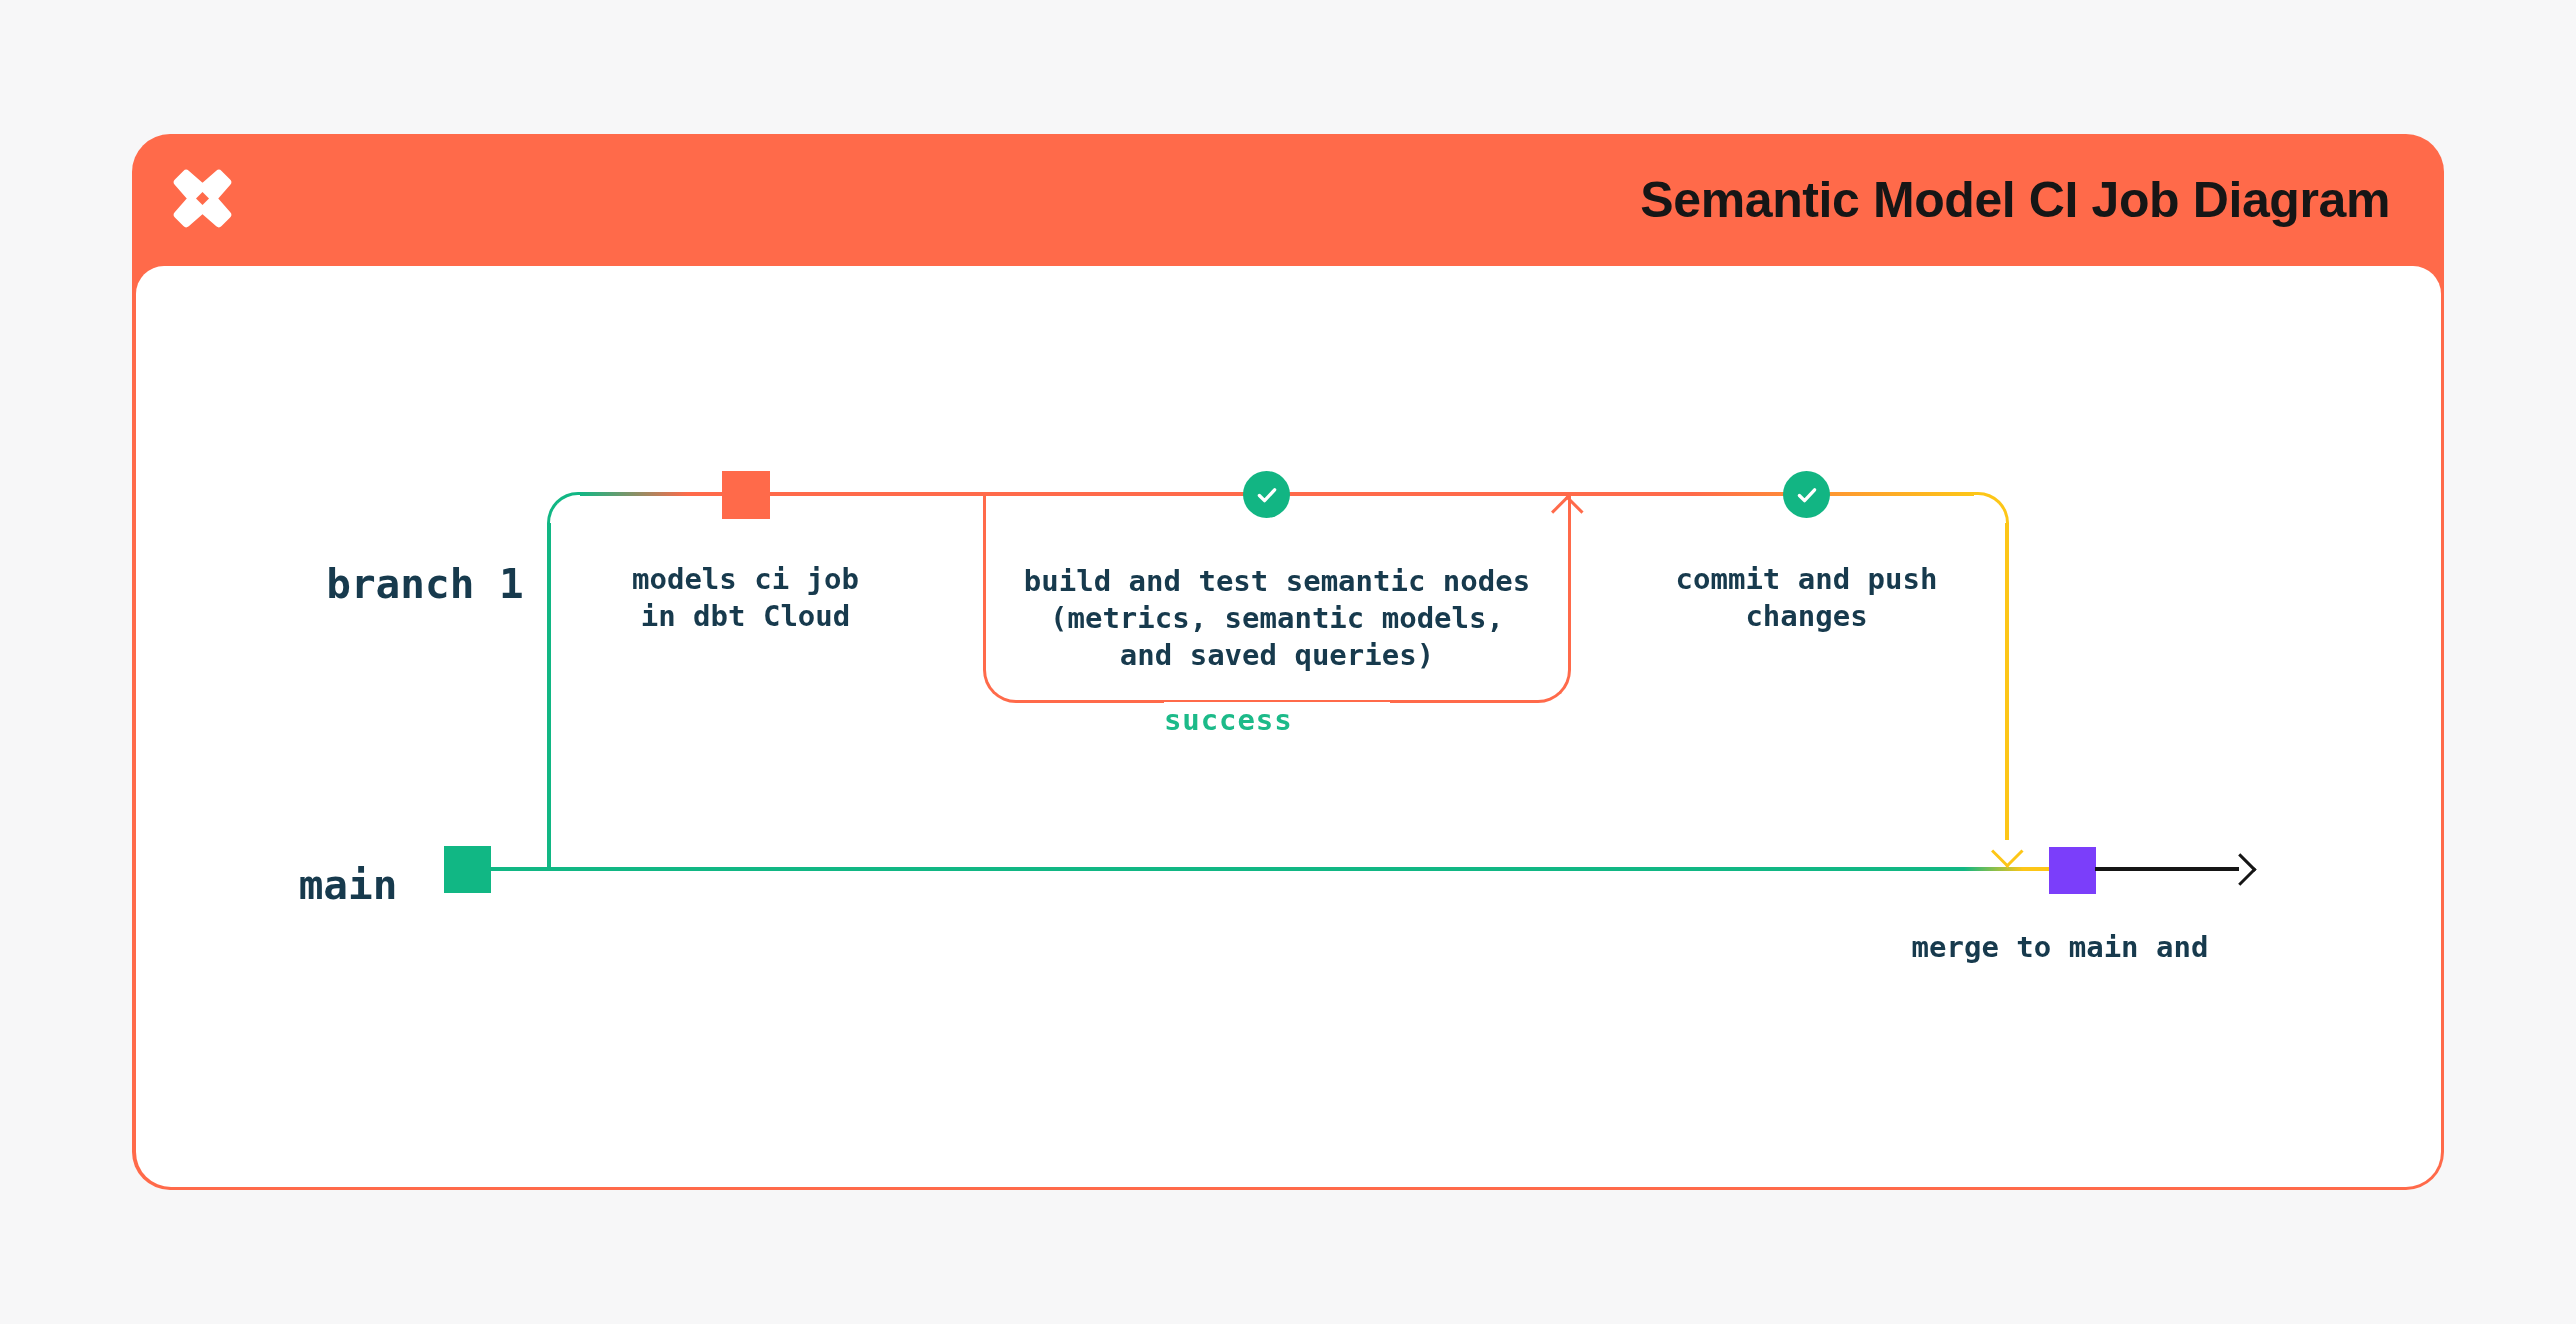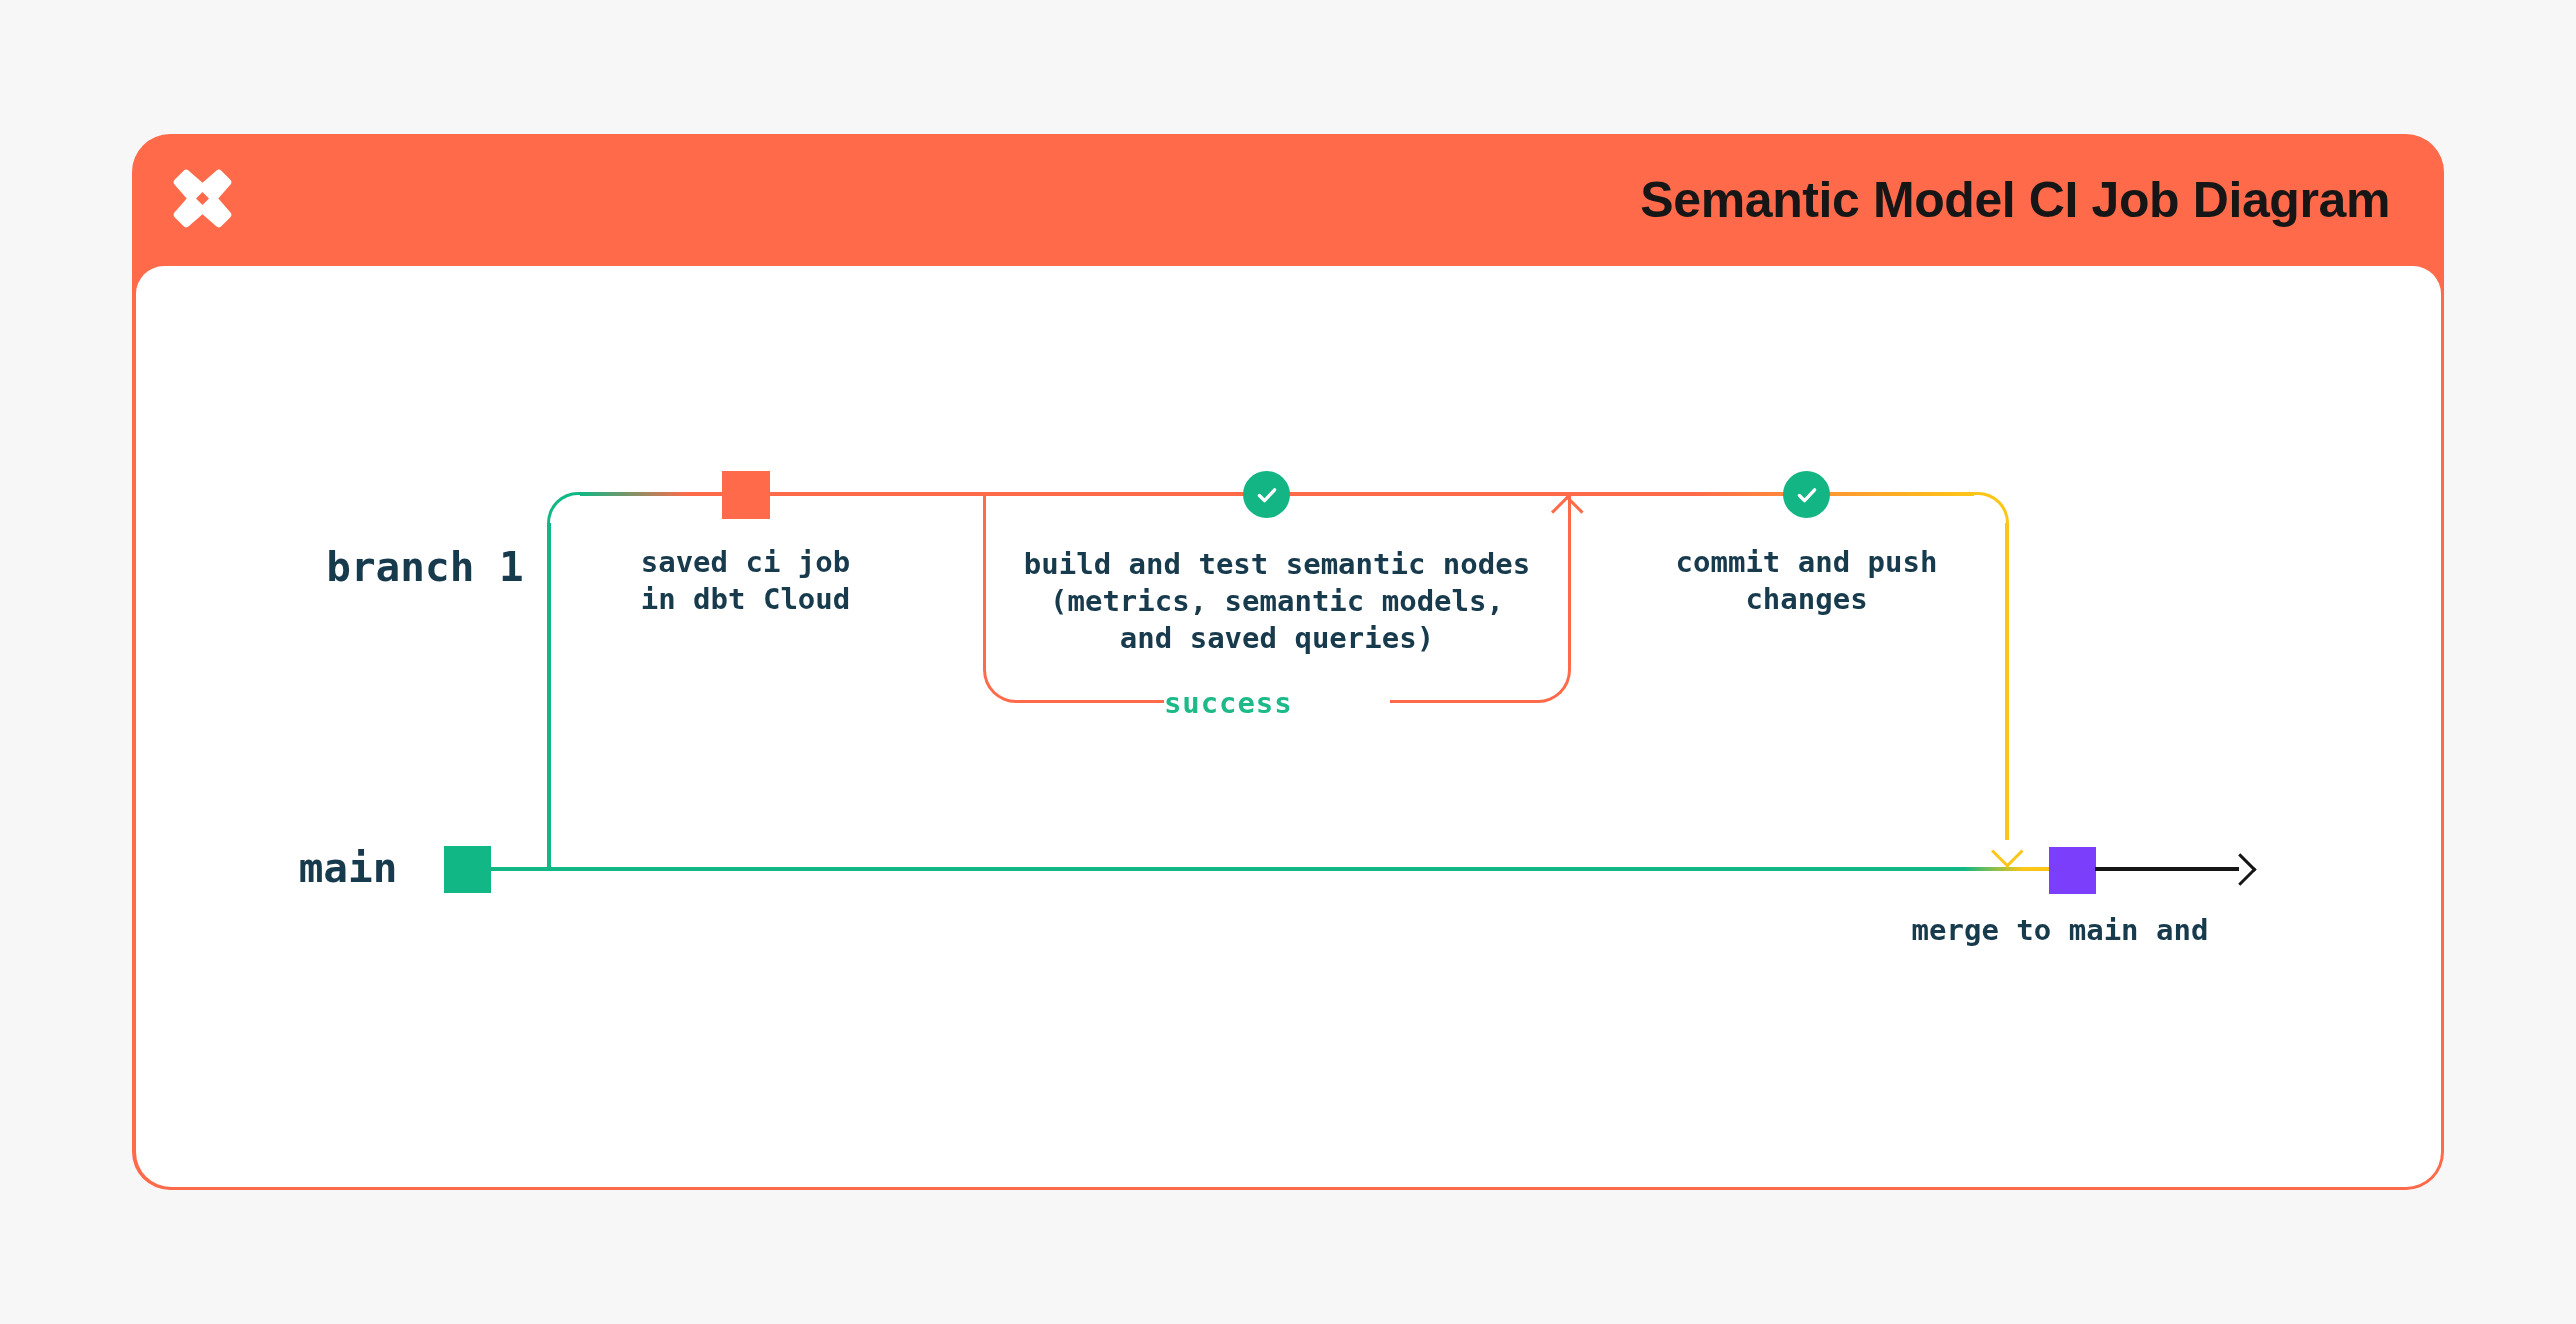--- a/index.html
+++ b/index.html
@@ -38,21 +38,21 @@
     background:#FFFFFF;
     border-radius:28px 28px 35px 35px;
   }
 
   
   .diagram { position:absolute; inset:0; }
   .abs { position:absolute; }
 
   .mono {
     font-family:"DejaVu Sans Mono", monospace;
-    font-weight:bold; color:#173A4D;
+    font-weight:bold; color:#173A4D;margin-top:17px;
   }
   .lane-label { font-size:41px; line-height:43px; }
   .caption { font-size:29px; line-height:37px; text-align:center; }
 
   
   .hline { height:3.5px; }
   .vline { width:3.5px; }
   .line-green { background:#11B784; }
   .line-orange { background:#FF6A4A; }
   .line-yellow { background:#FDC617; }
@@ -187,21 +187,21 @@
   <div class="abs check-circle circle-2">
     <svg viewBox="0 0 24 24" aria-hidden="true">
       <path d="M6 12.6l4.2 4.2L18.4 8" stroke="#FFFFFF" stroke-width="2.7" fill="none" stroke-linecap="round" stroke-linejoin="round"></path>
     </svg>
   </div>
 
   <div class="abs hline line-black deploy-line"></div>
   <div class="abs chev chev-right-black"></div>
 
   <div class="abs mono caption cap-create">
-    <span class="cap-line">saved ci job</span>
+    <span class="cap-line">models ci job</span>
     <span class="cap-line">in dbt Cloud</span>
   </div>
   <div class="abs mono caption cap-commit">
     <span class="cap-line">commit and push</span>
     <span class="cap-line">changes</span>
   </div>
   <div class="abs mono caption cap-build">
     <span class="cap-line">build and test semantic nodes</span>
     <span class="cap-line">(metrics, semantic models,</span>
     <span class="cap-line">and saved queries)</span>

